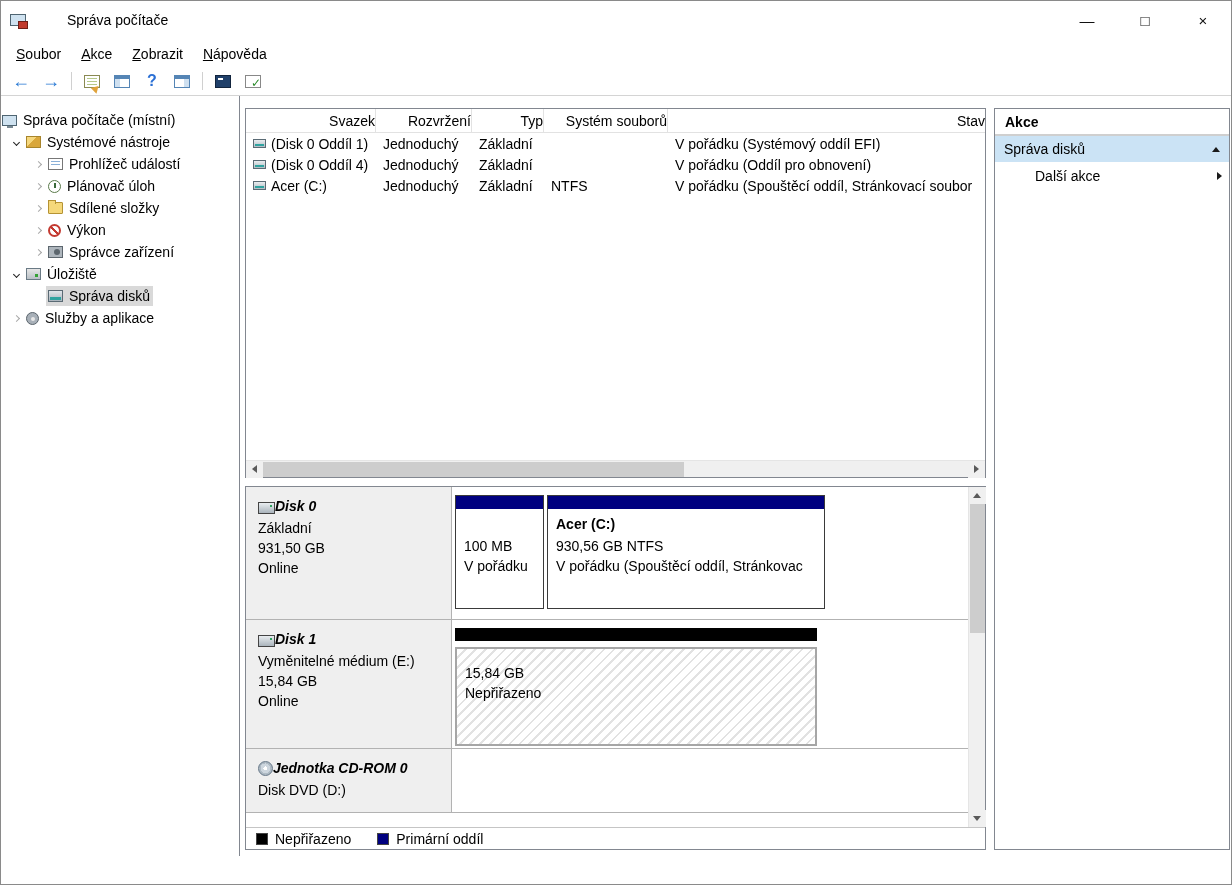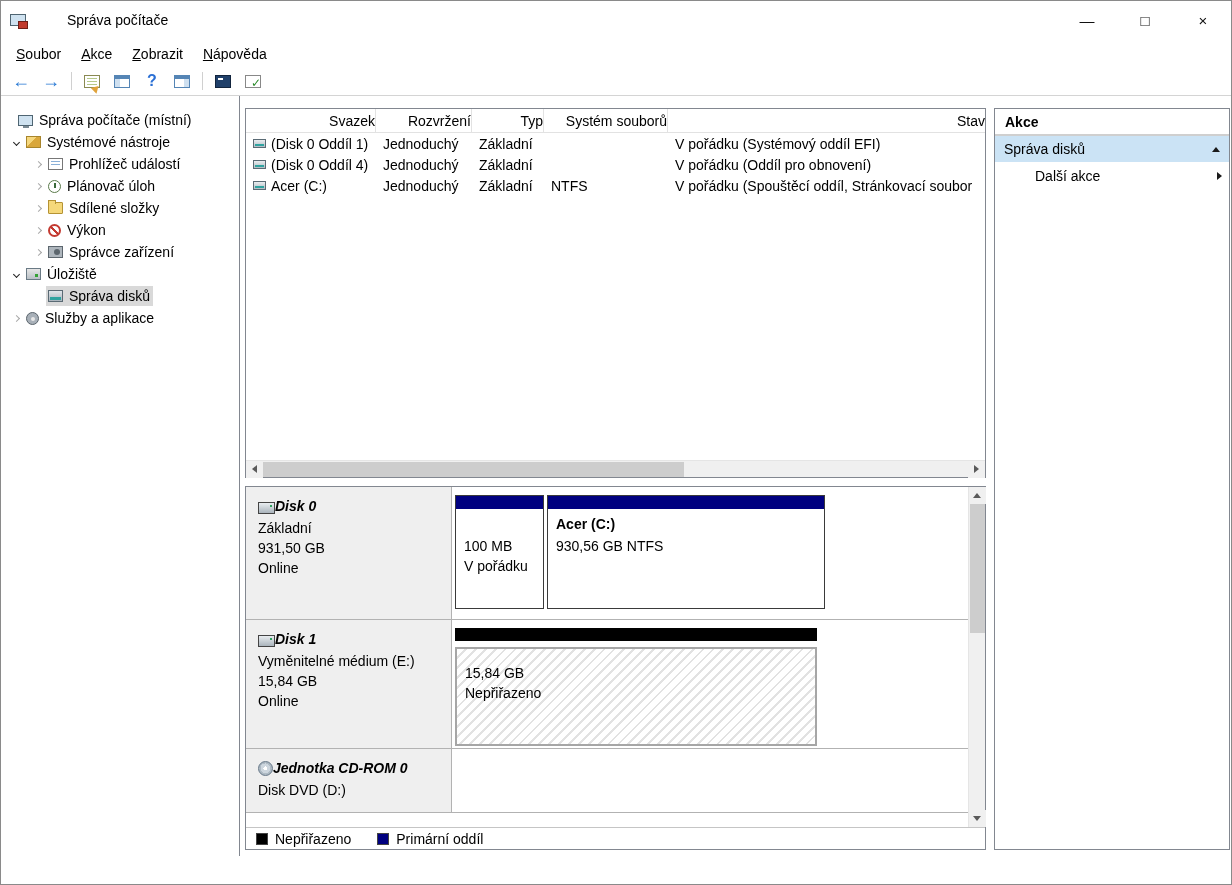--- a/index.html
+++ b/index.html
@@ -43,21 +43,21 @@
   .ic-console::after { content:""; position:absolute; left:2px; top:2px; width:5px; height:2px; background:#fff; }
   .ic-check { width:16px; height:13px; border:1px solid #888; background:#fff; position:relative; }
   .ic-check::after { content:"\2713"; color:#2a8a2a; font-size:12px; font-weight:bold; position:absolute; right:-1px; bottom:-3px; }
 
   
   .main { display:flex; height:760px; background:#fff; }
 
   
   .tree-panel { width:240px; flex:none; border-right:1px solid #828790; padding-top:13px; overflow:hidden; background:#fff; }
   .tree-item { height:22px; display:flex; align-items:center; white-space:nowrap; }
-  .tree-item.lvl0 { padding-left:16px; }
+  .tree-item.lvl0 { padding-left:0; }
   .tree-item.lvl1 { padding-left:8px; }
   .tree-item.lvl2 { padding-left:30px; }
   .chev { width:16px; flex:none; display:flex; align-items:center; justify-content:center; }
   .chev i { width:5px; height:5px; border-right:1.5px solid #a8a8a8; border-bottom:1.5px solid #a8a8a8; transform:rotate(-45deg); }
   .chev.open i { transform:rotate(45deg); border-color:#222; }
   .tsel { display:flex; align-items:center; padding:2px 3px 2px 2px; }
   .tree-item.selected .tsel { background:#d9d9d9; }
   .tico { width:15px; height:12px; margin-right:6px; flex:none; position:relative; }
   .ti-computer { background:#cfe2f0; border:1px solid #4f6572; height:11px; }
   .ti-computer::after { content:""; position:absolute; left:4px; bottom:-3px; width:6px; height:2px; background:#7a8a94; }
@@ -360,20 +360,21 @@
                   <div class="part-title"></div>
                   <div class="part-line">100 MB</div>
                   <div class="part-line">V pořádku</div>
                 </div>
               </div>
               <div class="partition p0b">
                 <div class="part-strip"></div>
                 <div class="part-body">
                   <div class="part-title">Acer  (C:)</div>
                   <div class="part-line">930,56 GB NTFS</div>
+                  <div class="part-line">V pořádku (Spouštěcí oddíl, Stránkovac</div>
                 </div>
               </div>
             </div>
           </div>
 
           <div class="disk-row r-disk1">
             <div class="disk-info">
               <div class="disk-name">
                   <span class="gi-disk"></span>
                   <span>Disk 1</span>

